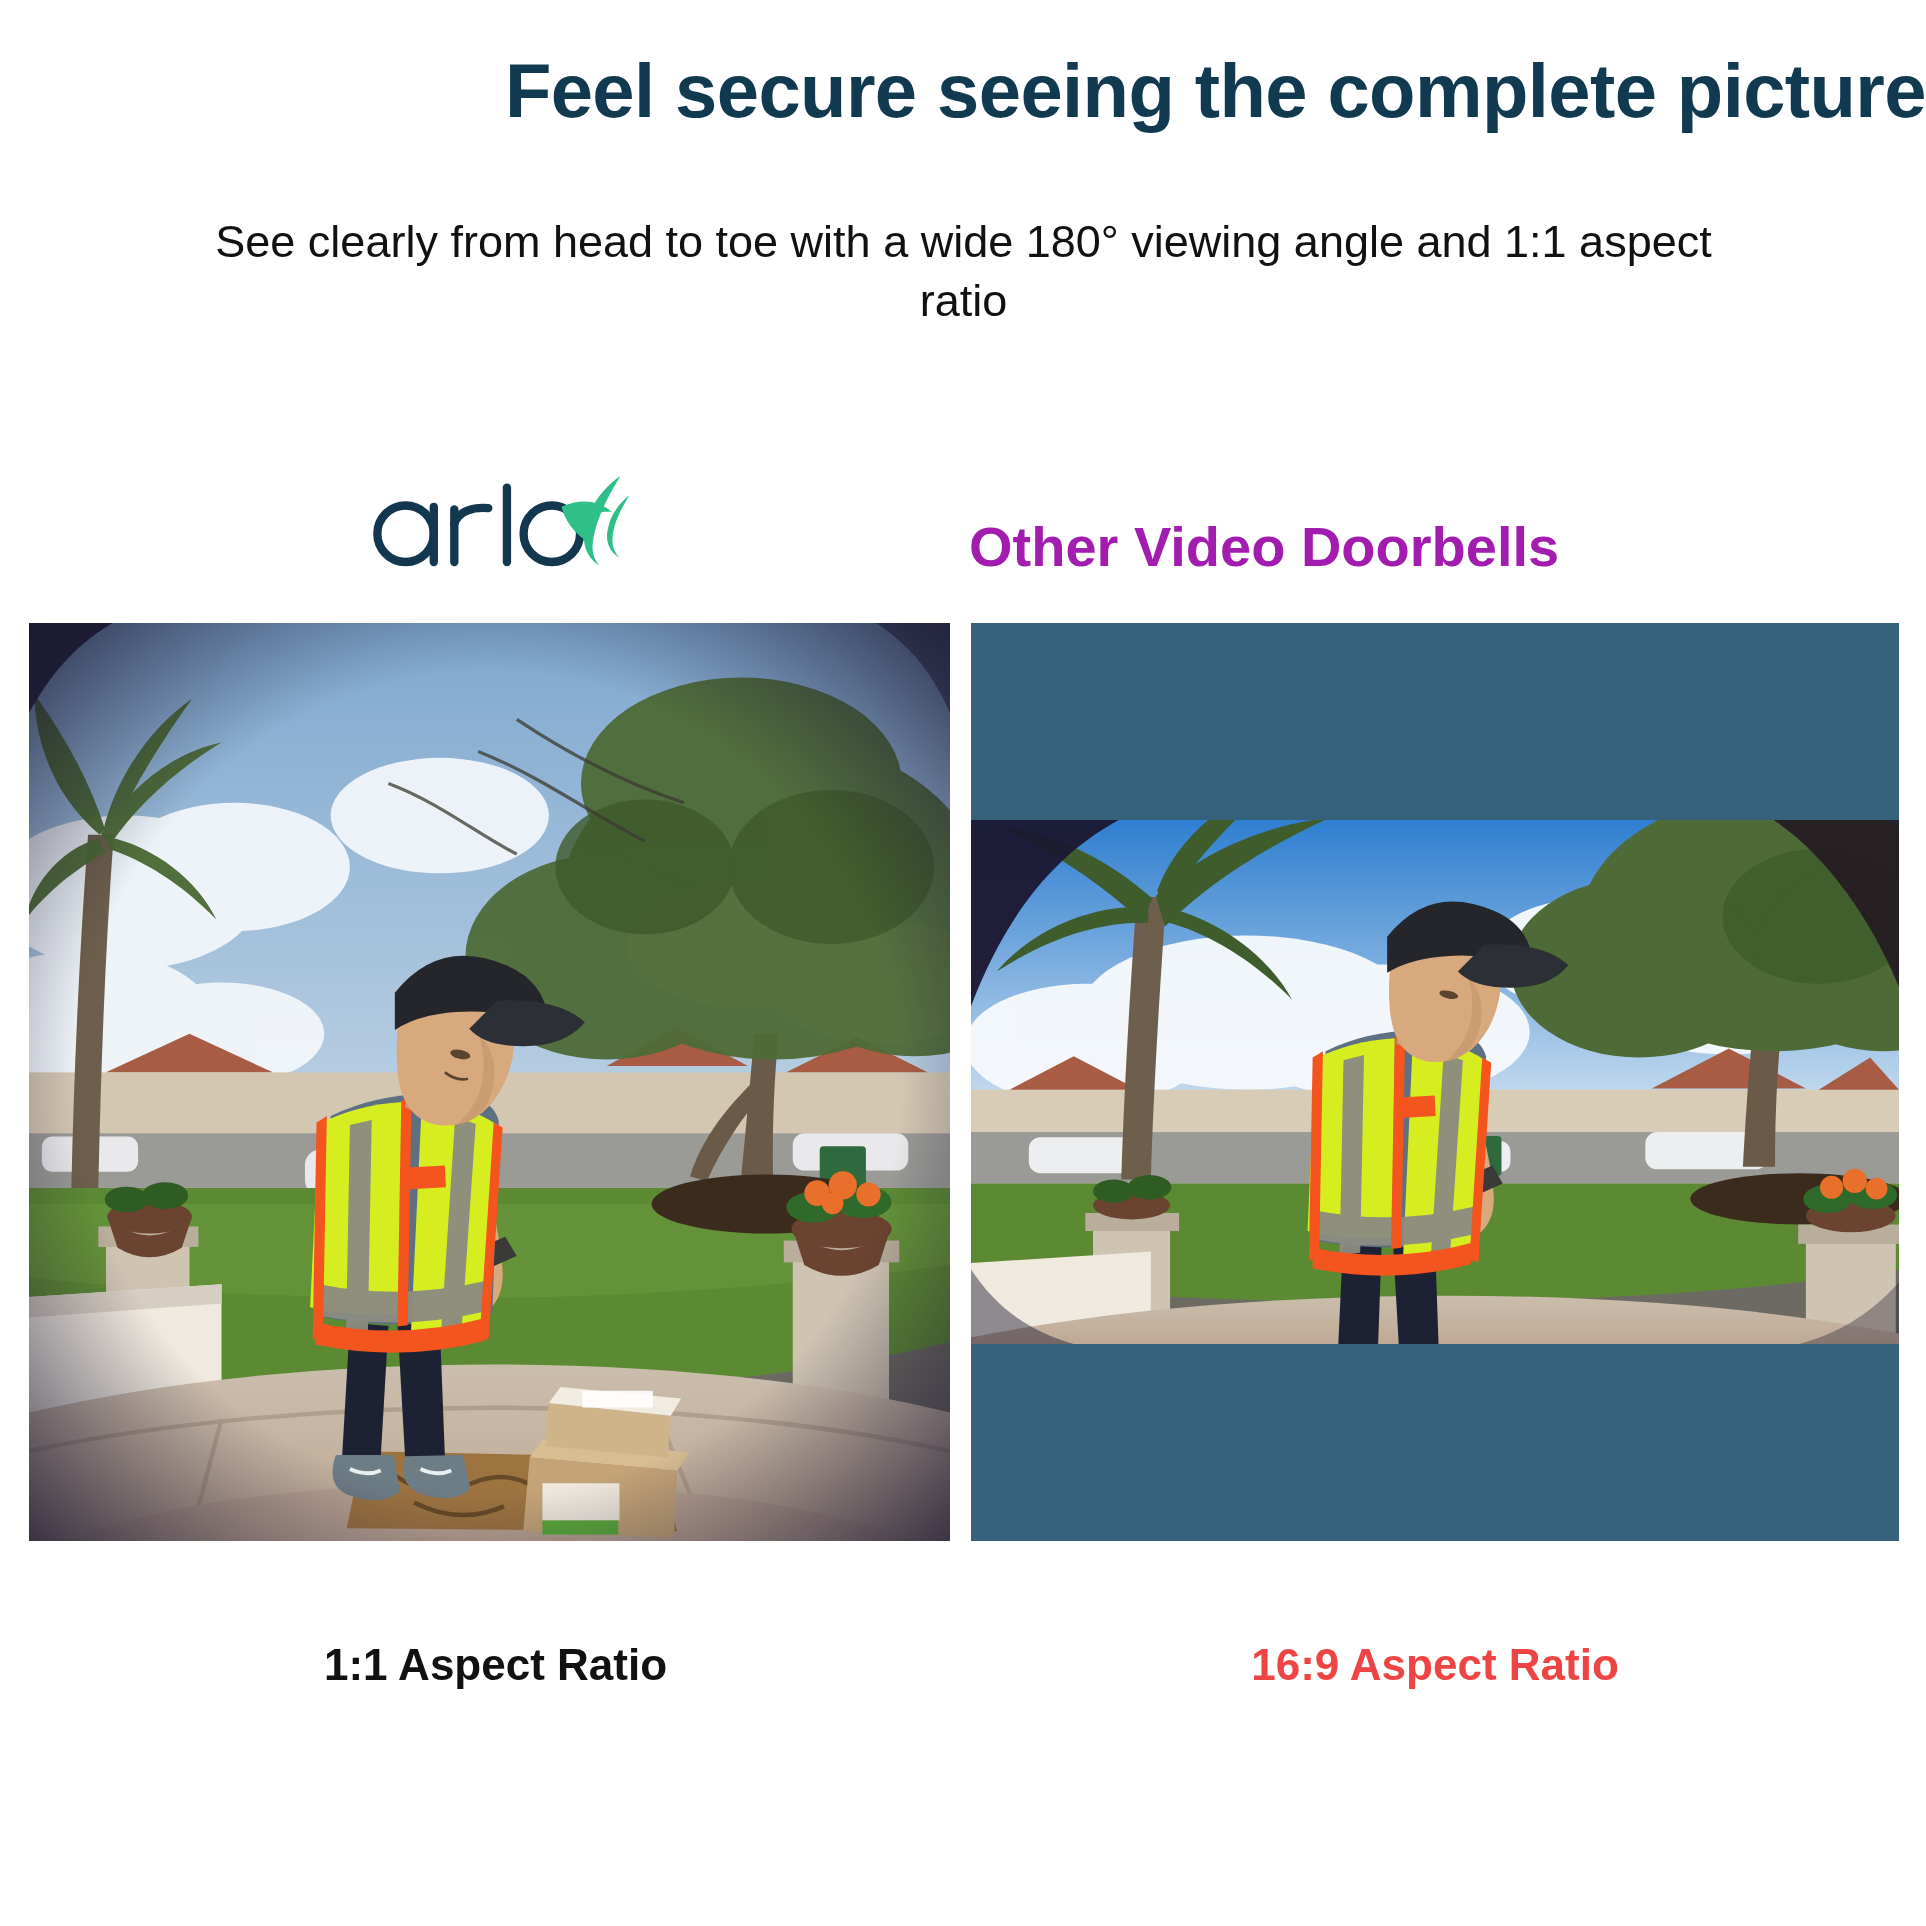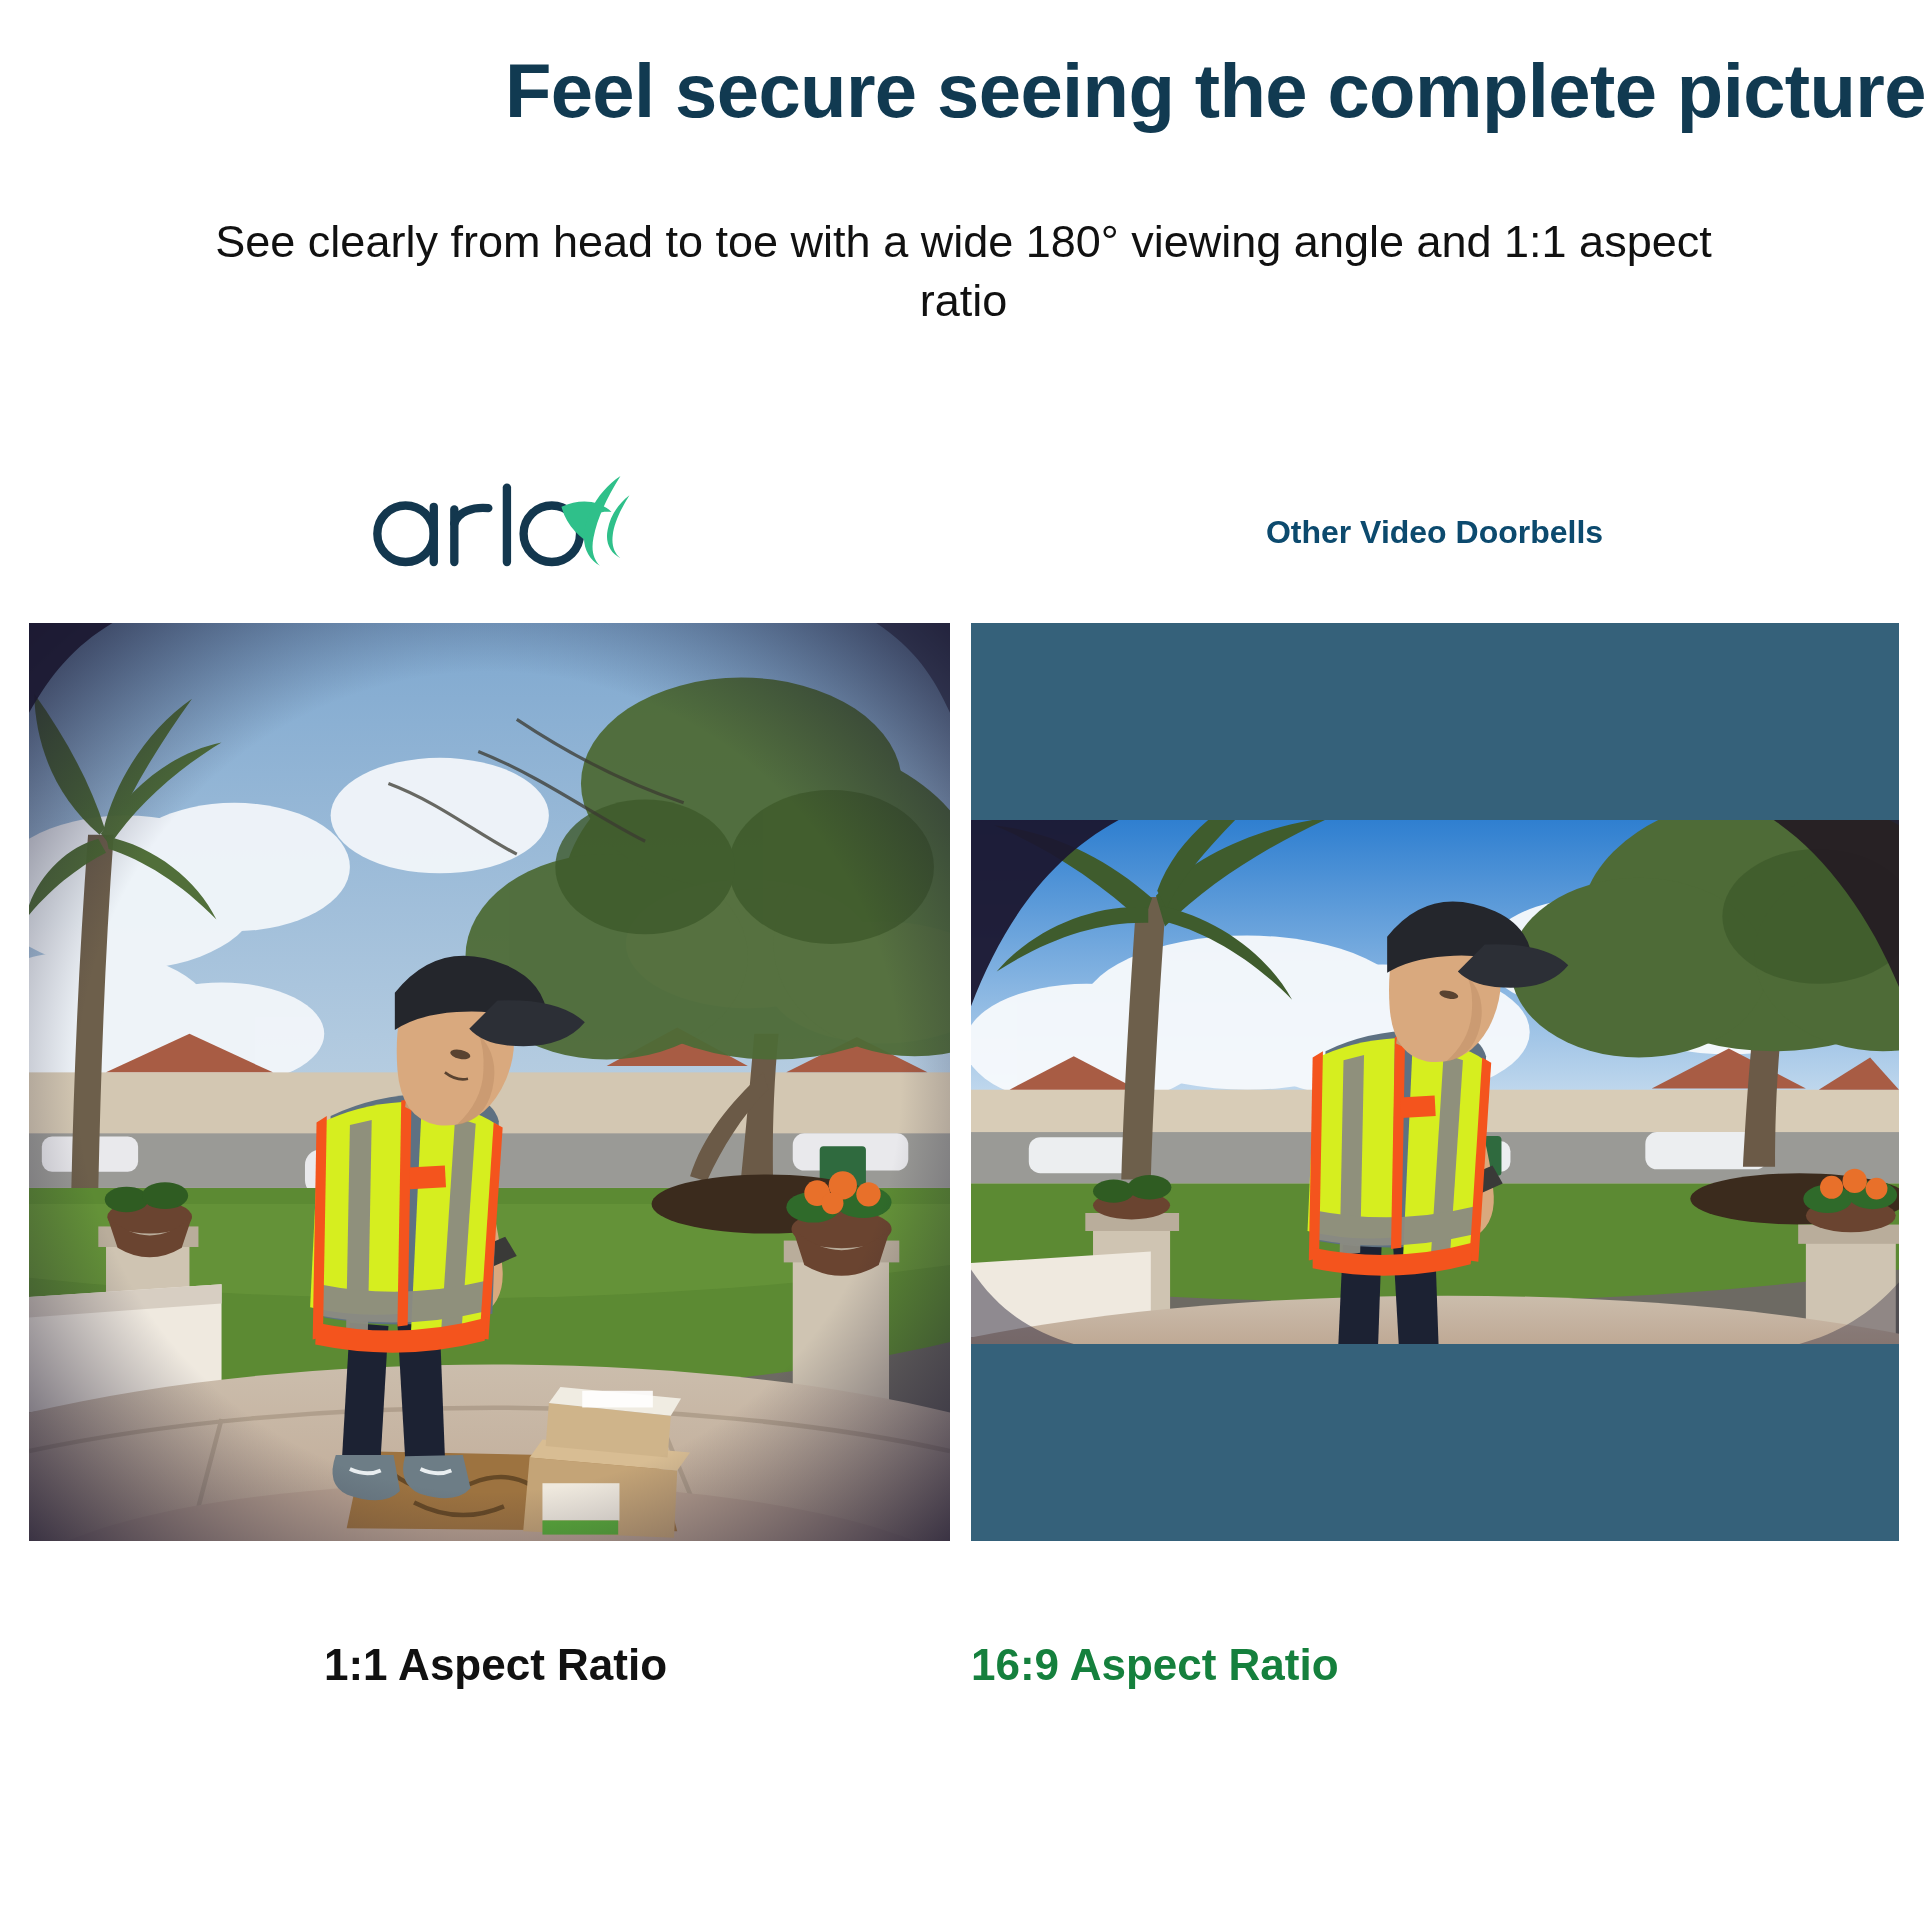--- a/index.html
+++ b/index.html
@@ -26,22 +26,21 @@
     color:#111111;
   }
 
   
   .arlo-logo {
     position:absolute; left:369px; top:472px;
     width:263px; height:103px;
   }
   .other-label {
     position:absolute; left:969px; top:514px; width:931px;
-    text-align:center;
-    font-size:32px; font-weight:bold; color:#0c4a6e;
+    font-size:56px; font-weight:bold; color:#a21caf;
   }
 
   
   .panel-left {
     position:absolute; left:29px; top:623px;
     width:921px; height:918px;
     overflow:hidden;
     background:#6d6a63;
   }
   .panel-right {
@@ -57,21 +56,21 @@
     background:#6d6a63;
   }
 
   
   .cap-left {
     position:absolute; left:35px; top:1640px; width:921px;
     text-align:center; font-size:44px; font-weight:bold; color:#111111;
   }
   .cap-right {
     position:absolute; left:971px; top:1640px; width:928px;
-    text-align:left; font-size:44px; font-weight:bold; color:#15803d;
+    text-align:center; font-size:44px; font-weight:bold; color:#ef4444;
   }
 
   .scene { position:absolute; left:0; top:0; width:100%; height:100%; }
 </style>
 </head>
 <body>
 
 <div class="headline">Feel secure seeing the complete picture</div>
 
 <div class="subhead">See clearly from head to toe with a wide 180° viewing angle and 1:1 aspect ratio</div>

